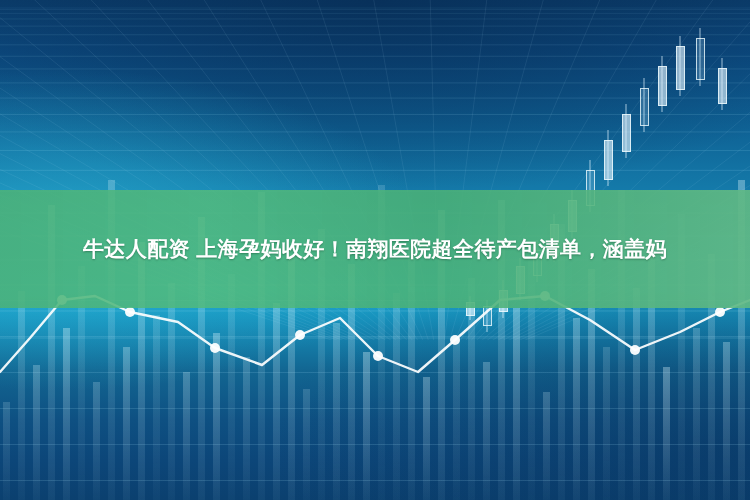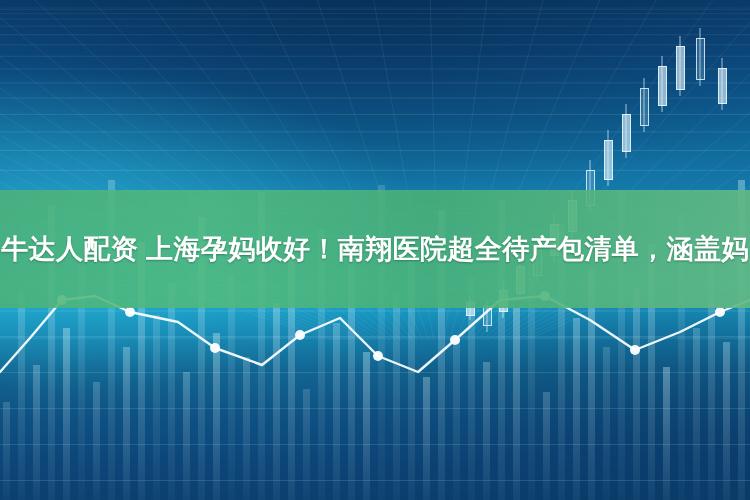--- a/index.html
+++ b/index.html
@@ -121,21 +121,21 @@
        rgba(74,176,118,0.88) 58%,
        rgba(84,180,124,0.90) 78%,
        rgba(96,184,132,0.92) 100%);
     display: flex;
     flex-direction: column;
     align-items: center;
     justify-content: center;
   }
   .banner-line {
     color: #ffffff;
-    font-size: 27px;
+    font-size: 21px;
     font-weight: bold;
     letter-spacing: 0.4px;
     line-height: 1.42;
     white-space: nowrap;
     text-shadow: 0 1px 2px rgba(20,70,45,0.45);
   }
 </style>
 </head>
 <body>
 

